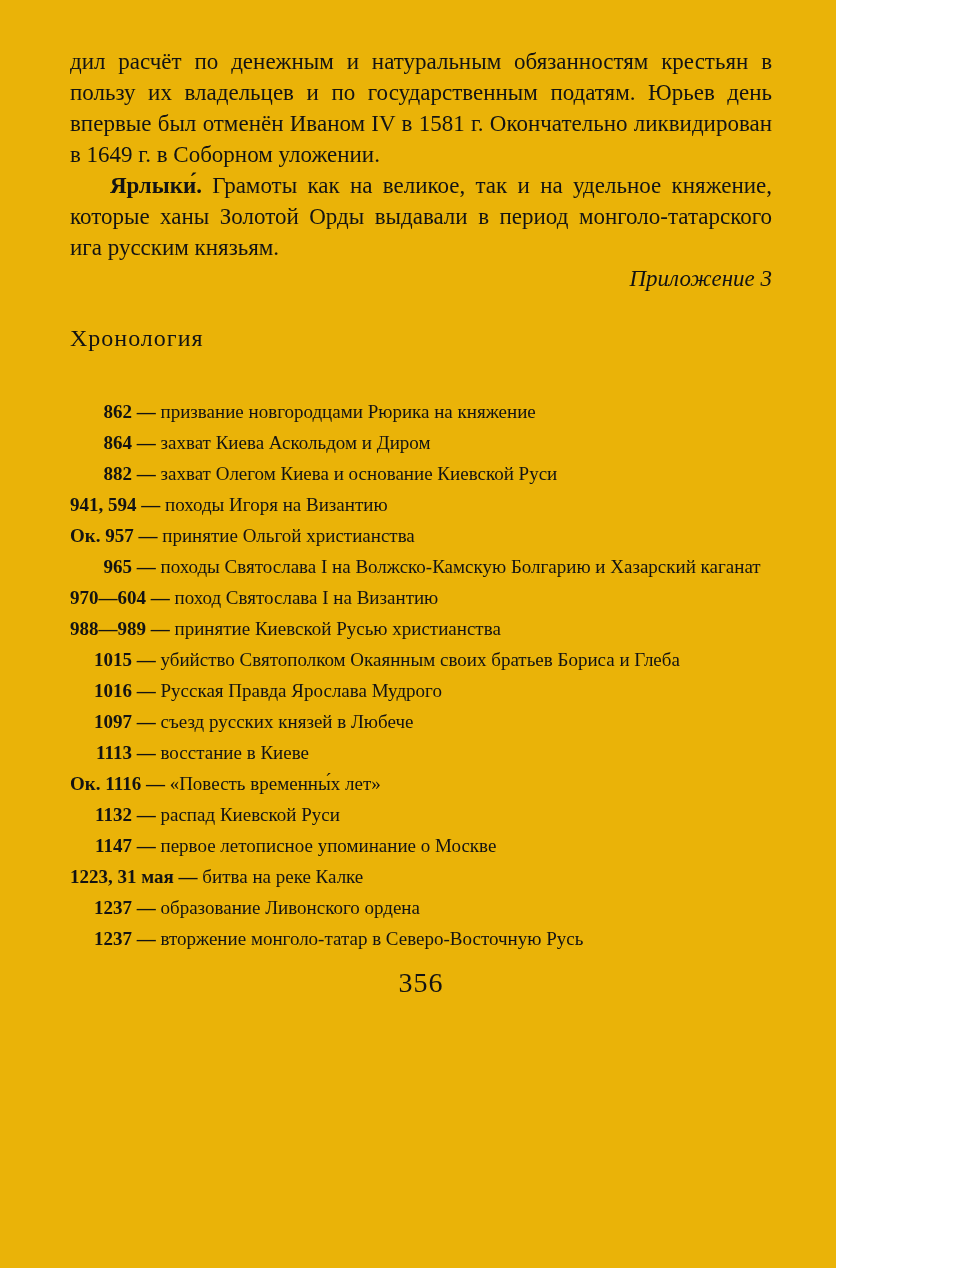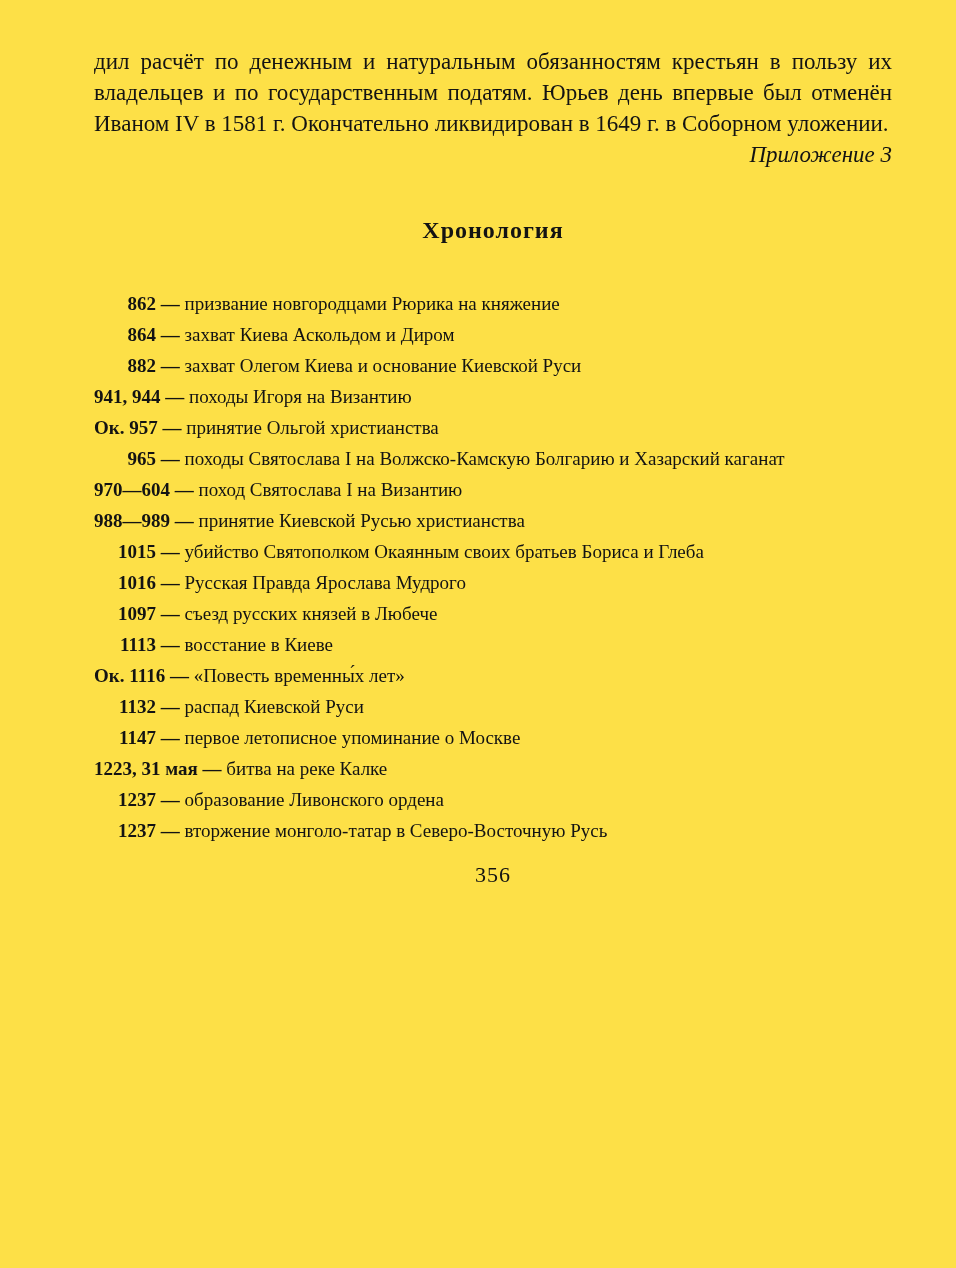--- a/index.html
+++ b/index.html
@@ -5,93 +5,93 @@
   * { margin: 0; padding: 0; box-sizing: border-box; }
   html, body { background: #ffffff; }
   body {
     width: 956px;
     height: 1268px;
     font-family: "Liberation Serif", serif;
     color: #131313;
     overflow: hidden;
   }
   .page {
-    width: 956px;
+    width: 836px;
     height: 1268px;
-    padding: 46px 64px 0 94px;
+    padding: 46px 64px 0 70px;
     position: relative;
-    background: #fde047;
+    background: #eab308;
   }
   .para {
     font-size: 23px;
     line-height: 31px;
     text-align: justify;
   }
   .para.indent { text-indent: 40px; }
   .term { font-weight: bold; }
   .appendix {
     font-size: 23px;
     line-height: 31px;
     font-style: italic;
     text-align: right;
   }
   .heading {
-    margin-top: 44px;
+    margin-top: 28px;
     font-size: 24px;
     line-height: 32px;
-    font-weight: bold;
-    text-align: center;
+    font-weight: normal;
     letter-spacing: 1px;
   }
   .chron { margin-top: 42px; }
   .entry {
     font-size: 19px;
     line-height: 31px;
     text-align: justify;
     padding-left: 105px;
     text-indent: -105px;
   }
   .year {
     font-weight: bold;
     display: inline-block;
     min-width: 62px;
     text-align: right;
     text-indent: 0;
   }
   .dash { font-weight: bold; }
   .pageno {
     margin-top: 14px;
-    font-size: 22px;
+    font-size: 28px;
     line-height: 30px;
     text-align: center;
     letter-spacing: 1px;
   }
 </style>
 </head>
 <body>
 
 <div class="page">
 
   <p class="para"><span>дил расчёт по денежным и натуральным обязанностям крестьян в пользу их владельцев и по государственным податям. Юрьев день впервые был отменён Иваном IV в 1581 г. Окончательно ликвидирован в 1649 г. в Соборном уложении.</span></p>
 
+  <p class="para indent"><b class="term">Ярлыки́.</b> <span>Грамоты как на великое, так и на удельное княжение, которые ханы Золотой Орды выдавали в период монголо-татарского ига русским князьям.</span></p>
 
   <p class="appendix"><span>Приложение 3</span></p>
 
   <h1 class="heading">Хронология</h1>
 
   <div class="chron">
 
       <p class="entry"><b class="year">862</b><span class="dash"> — </span><span>призвание новгородцами Рюрика на княжение</span></p>
 
       <p class="entry"><b class="year">864</b><span class="dash"> — </span><span>захват Киева Аскольдом и Диром</span></p>
 
       <p class="entry"><b class="year">882</b><span class="dash"> — </span><span>захват Олегом Киева и основание Киевской Руси</span></p>
 
 
-      <p class="entry"><b class="year">941, 944</b><span class="dash"> — </span><span>походы Игоря на Византию</span></p>
+      <p class="entry"><b class="year">941, 594</b><span class="dash"> — </span><span>походы Игоря на Византию</span></p>
 
       <p class="entry"><b class="year">Ок. 957</b><span class="dash"> — </span><span>принятие Ольгой христианства</span></p>
 
       <p class="entry"><b class="year">965</b><span class="dash"> — </span><span>походы Святослава I на Волжско-Камскую Болгарию и Хазарский каганат</span></p>
 
       <p class="entry"><b class="year">970—604</b><span class="dash"> — </span><span>поход Святослава I на Византию</span></p>
 
       <p class="entry"><b class="year">988—989</b><span class="dash"> — </span><span>принятие Киевской Русью христианства</span></p>
 
       <p class="entry"><b class="year">1015</b><span class="dash"> — </span><span>убийство Святополком Окаянным своих братьев Бориса и Глеба</span></p>

